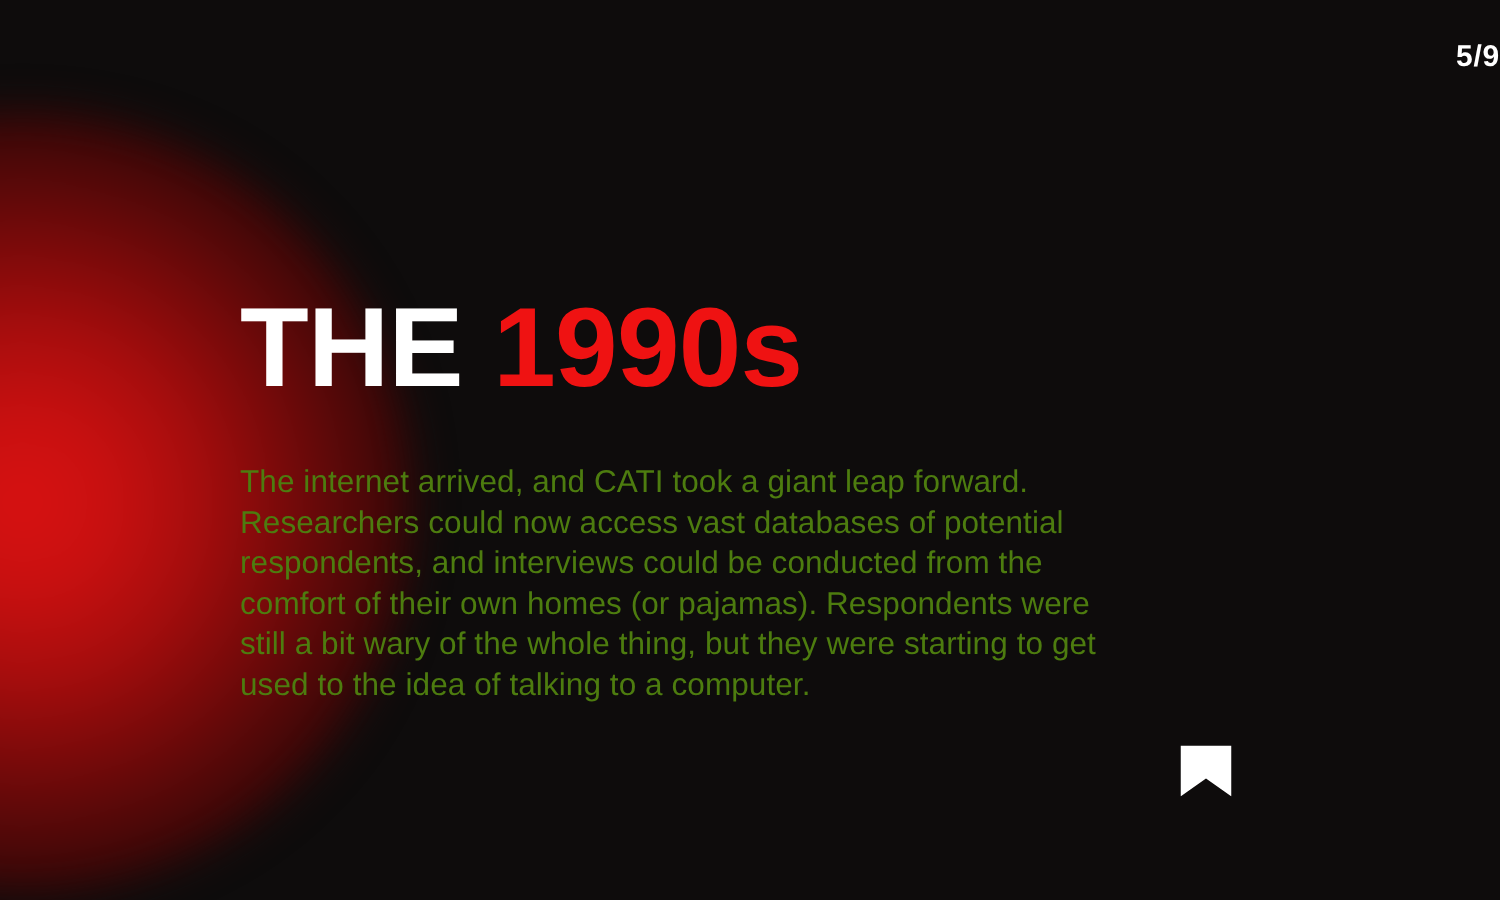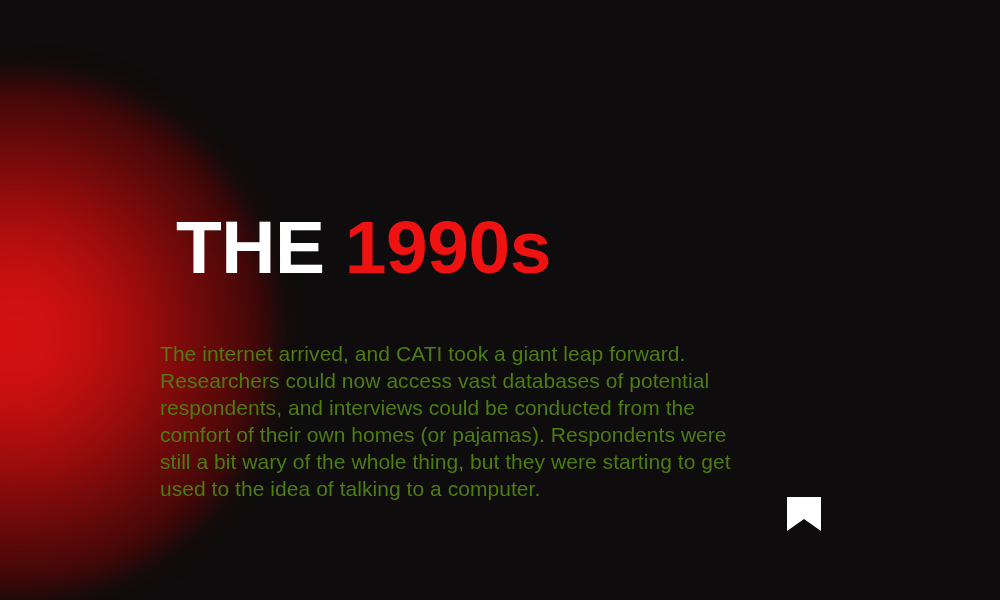--- a/index.html
+++ b/index.html
@@ -59,21 +59,21 @@
 
   
   .content {
     position: absolute;
     left: 160px;
     top: 190px;
     width: 600px;
   }
 
   .title {
-    margin: 16px;
+    margin: 0;
     font-size: 75px;
     font-weight: 900;
     line-height: 82px;
     letter-spacing: -0.5px;
     white-space: nowrap;
   }
   .title .title-the {
     color: #ffffff;
   }
   .title .title-accent {
@@ -105,20 +105,21 @@
     height: 34px;
   }
 </style>
 </head>
 <body>
 
 <div class="slide">
 
   <div class="glow"></div>
 
+  <div class="page-counter">5/9</div>
 
   <div class="content">
 
     <h1 class="title"><span class="title-the">THE</span> <span class="title-accent">1990s</span></h1>
 
     <p class="body-copy">The internet arrived, and CATI took a giant leap forward. Researchers could now access vast databases of potential respondents, and interviews could be conducted from the comfort of their own homes (or pajamas). Respondents were still a bit wary of the whole thing, but they were starting to get used to the idea of talking to a computer.</p>
 
   </div>
 
   <div class="bookmark">

